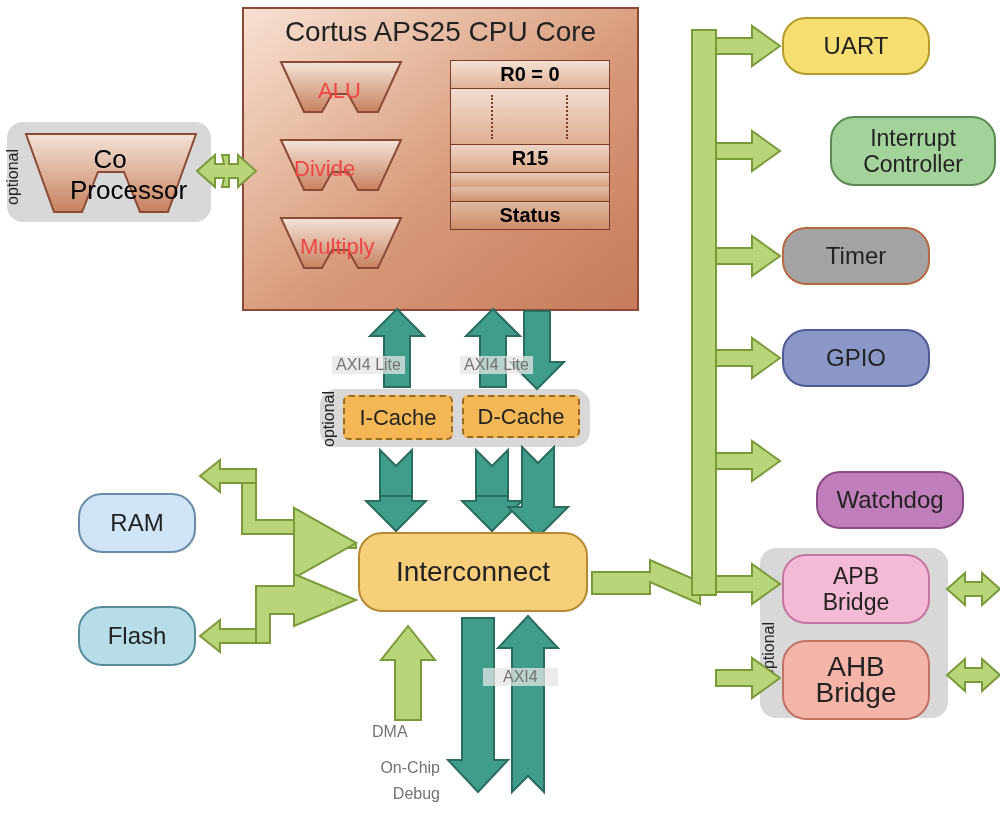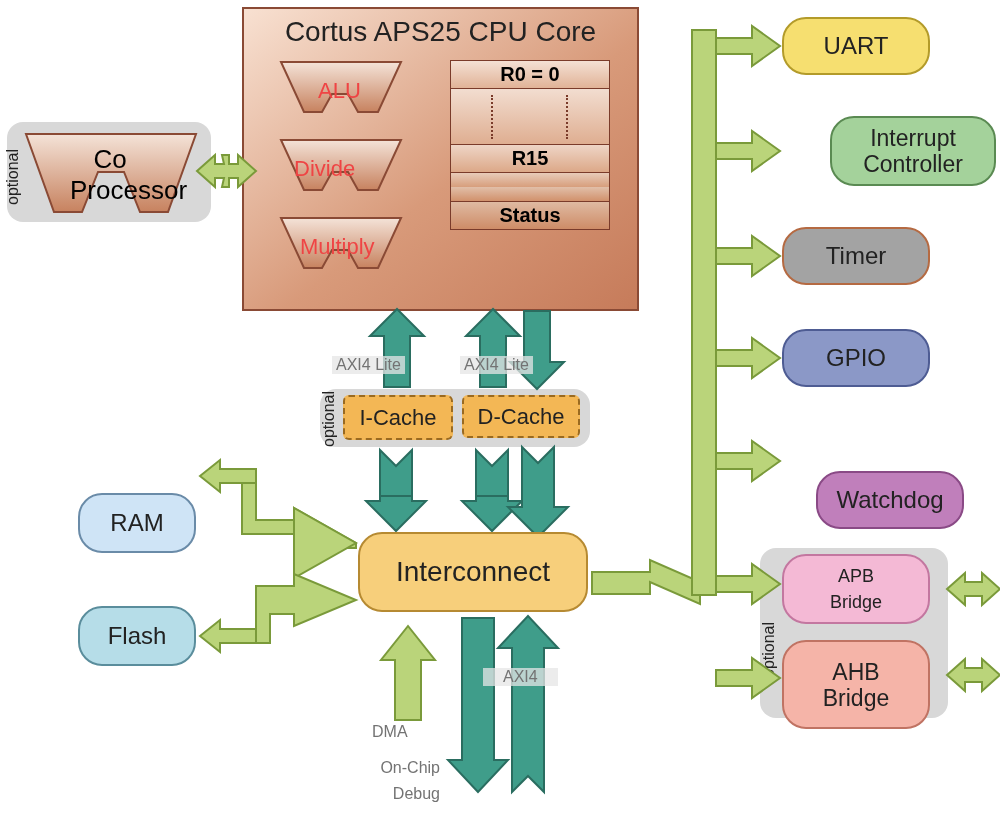--- a/index.html
+++ b/index.html
@@ -207,25 +207,25 @@
 <div class="box" style="left:782px; top:116px; width:166px; height:70px; background:#a4d29b; border-color:#5a8a52; font-size:23px; line-height:26px;margin-left:48px;">
   <span><span>Interrupt</span><br><span>Controller</span></span>
 </div>
 
 <div class="box" style="left:782px; top:227px; width:148px; height:58px; background:#a3a3a3; border-color:#b56a42;">Timer</div>
 
 <div class="box" style="left:782px; top:329px; width:148px; height:58px; background:#8b98c7; border-color:#4e5c93;">GPIO</div>
 
 <div class="box" style="left:816px; top:432px; width:148px; height:58px; background:#c07fbb; border-color:#8a4a86;margin-top:39px;">Watchdog</div>
 
-<div class="box" style="left:782px; top:554px; width:148px; height:70px; background:#f4b9d5; border-color:#c377a0; font-size:18px; line-height:26px;">
+<div class="box" style="left:782px; top:554px; width:148px; height:70px; background:#f4b9d5; border-color:#c377a0; font-size:23px; line-height:26px;">
   <span><span>APB</span><br><span>Bridge</span></span>
 </div>
 
-<div class="box" style="left:782px; top:640px; width:148px; height:89px; background:#f5b4a8; border-color:#c07363; font-size:23px; line-height:26px;">
+<div class="box" style="left:782px; top:640px; width:148px; height:80px; background:#f5b4a8; border-color:#c07363; font-size:28px; line-height:26px;">
   <span><span>AHB</span><br><span>Bridge</span></span>
 </div>
 
 <svg width="1000" height="829">
   <g fill="#bad47a" stroke="#7a9a3a" stroke-width="2">
     <path d="M947 589 L965 573 L965 582 L982 582 L982 573 L1000 589 L982 605 L982 596 L965 596 L965 605 Z"></path>
     <path d="M947 675 L965 659 L965 668 L982 668 L982 659 L1000 675 L982 691 L982 682 L965 682 L965 691 Z"></path>
   </g>
 </svg>
 

